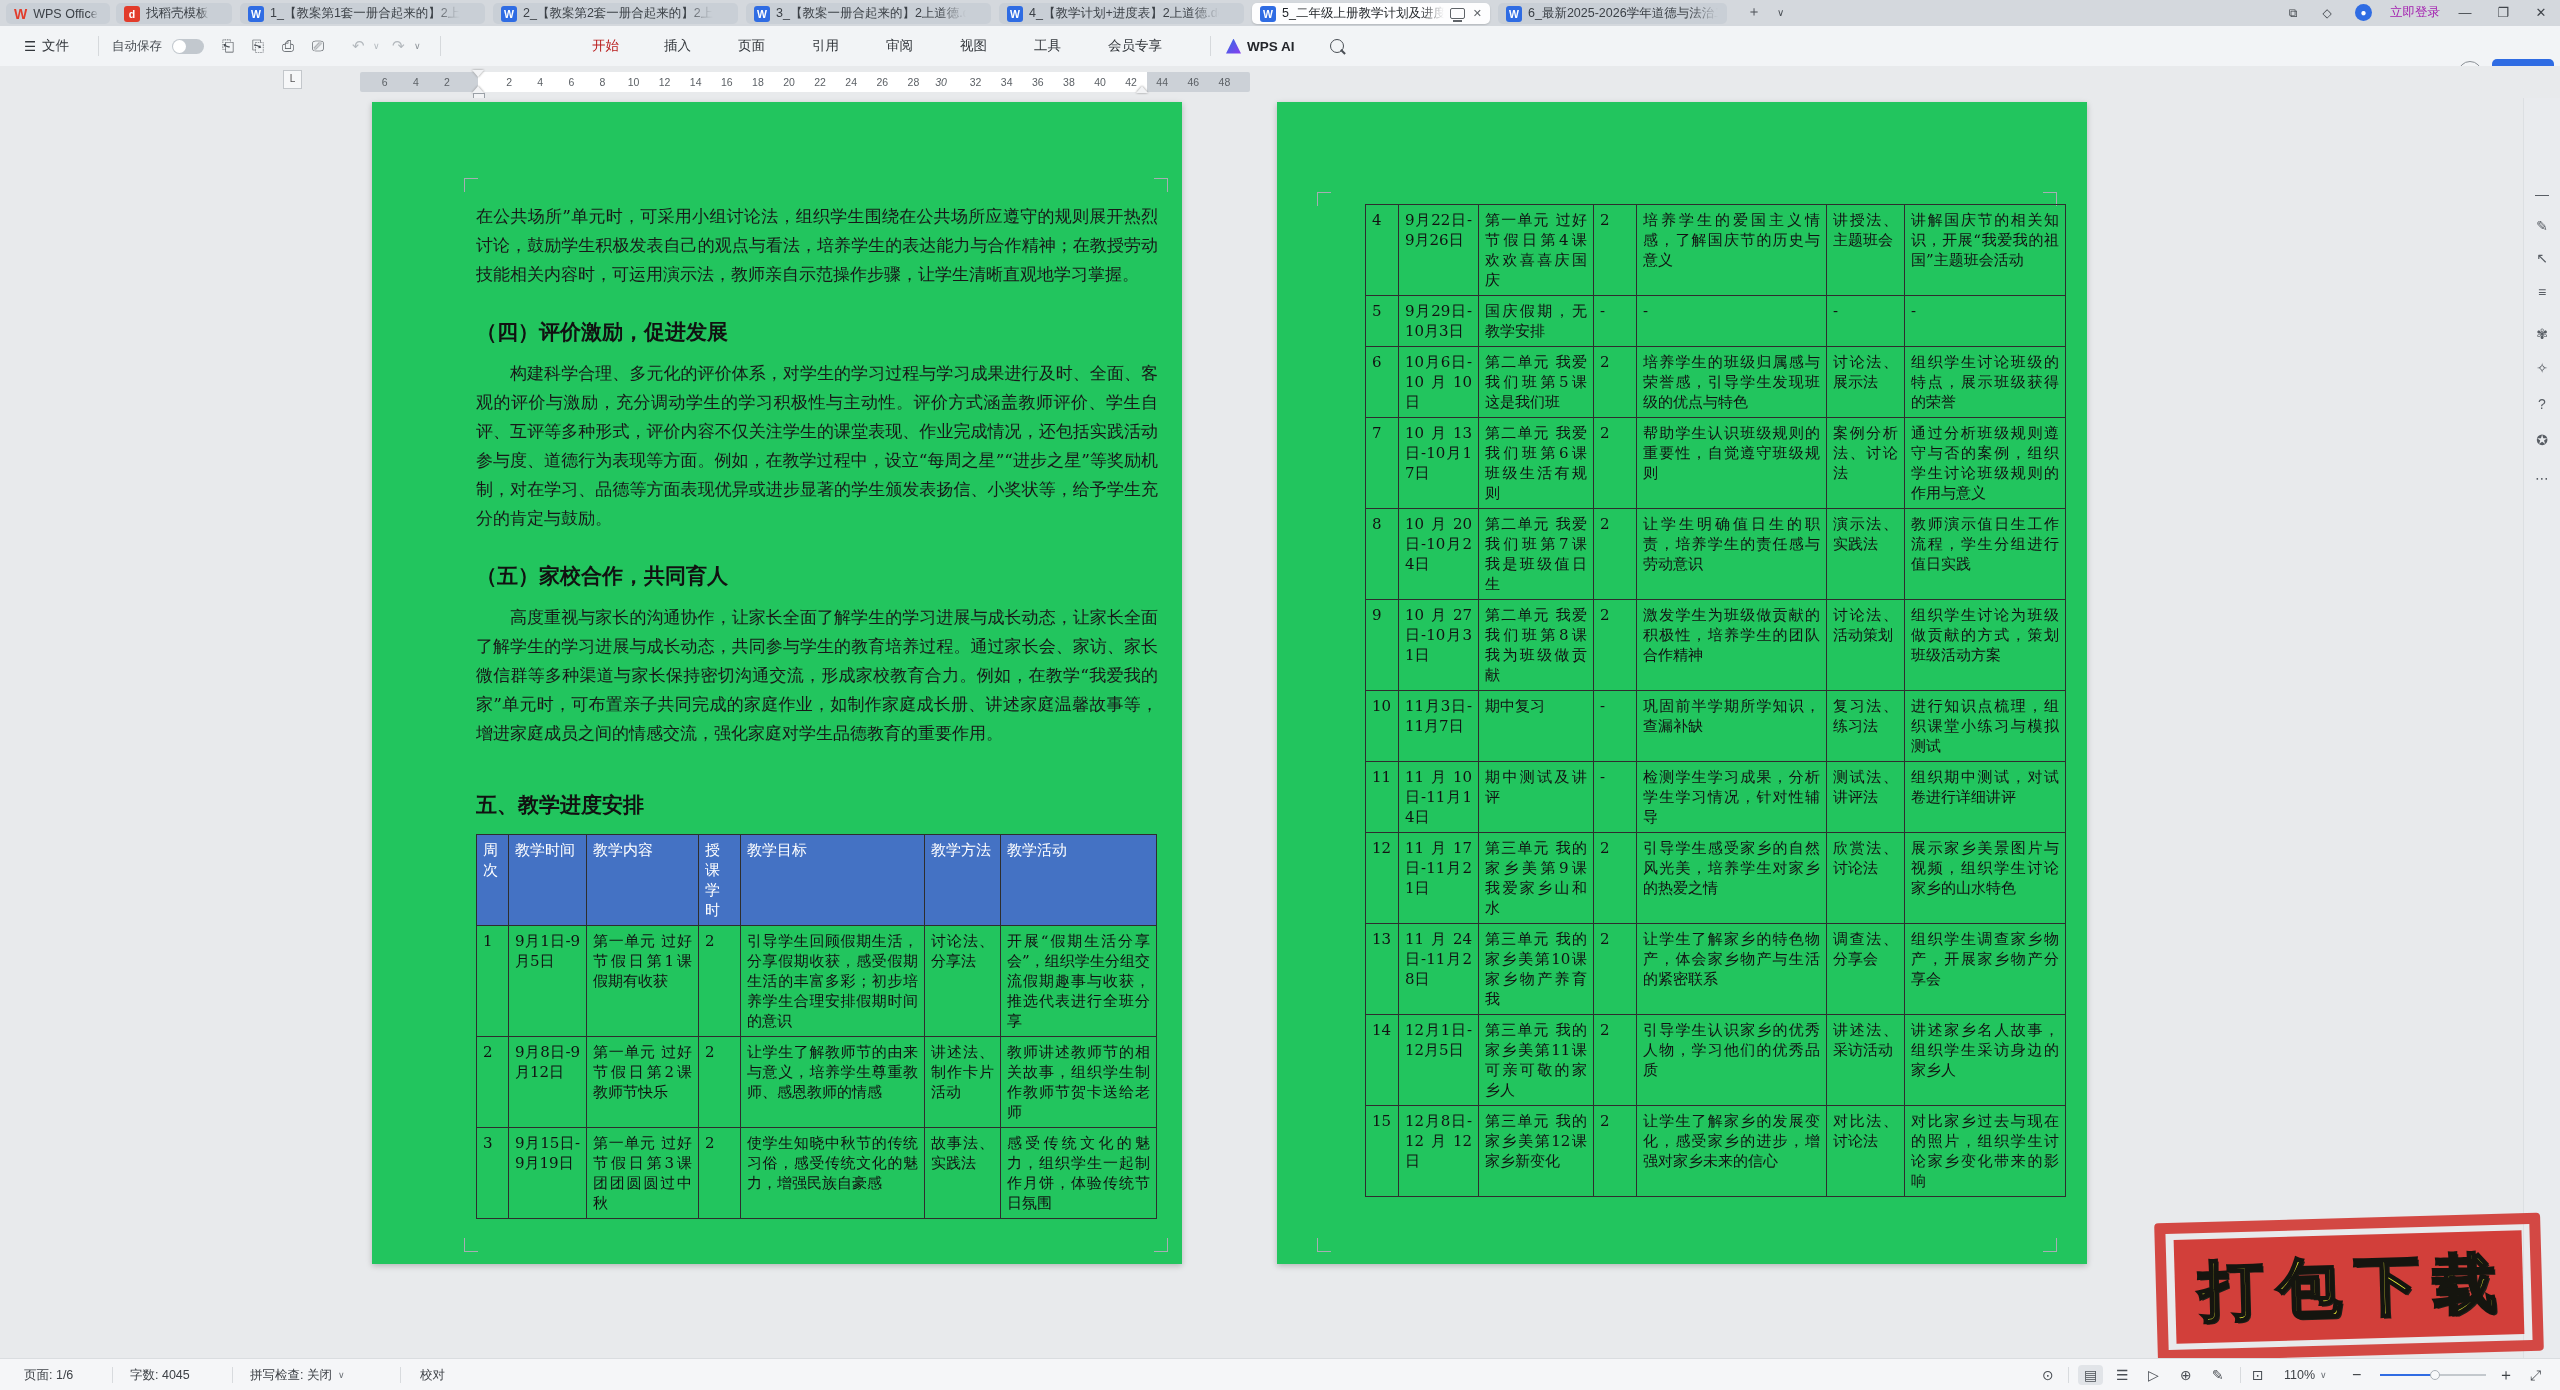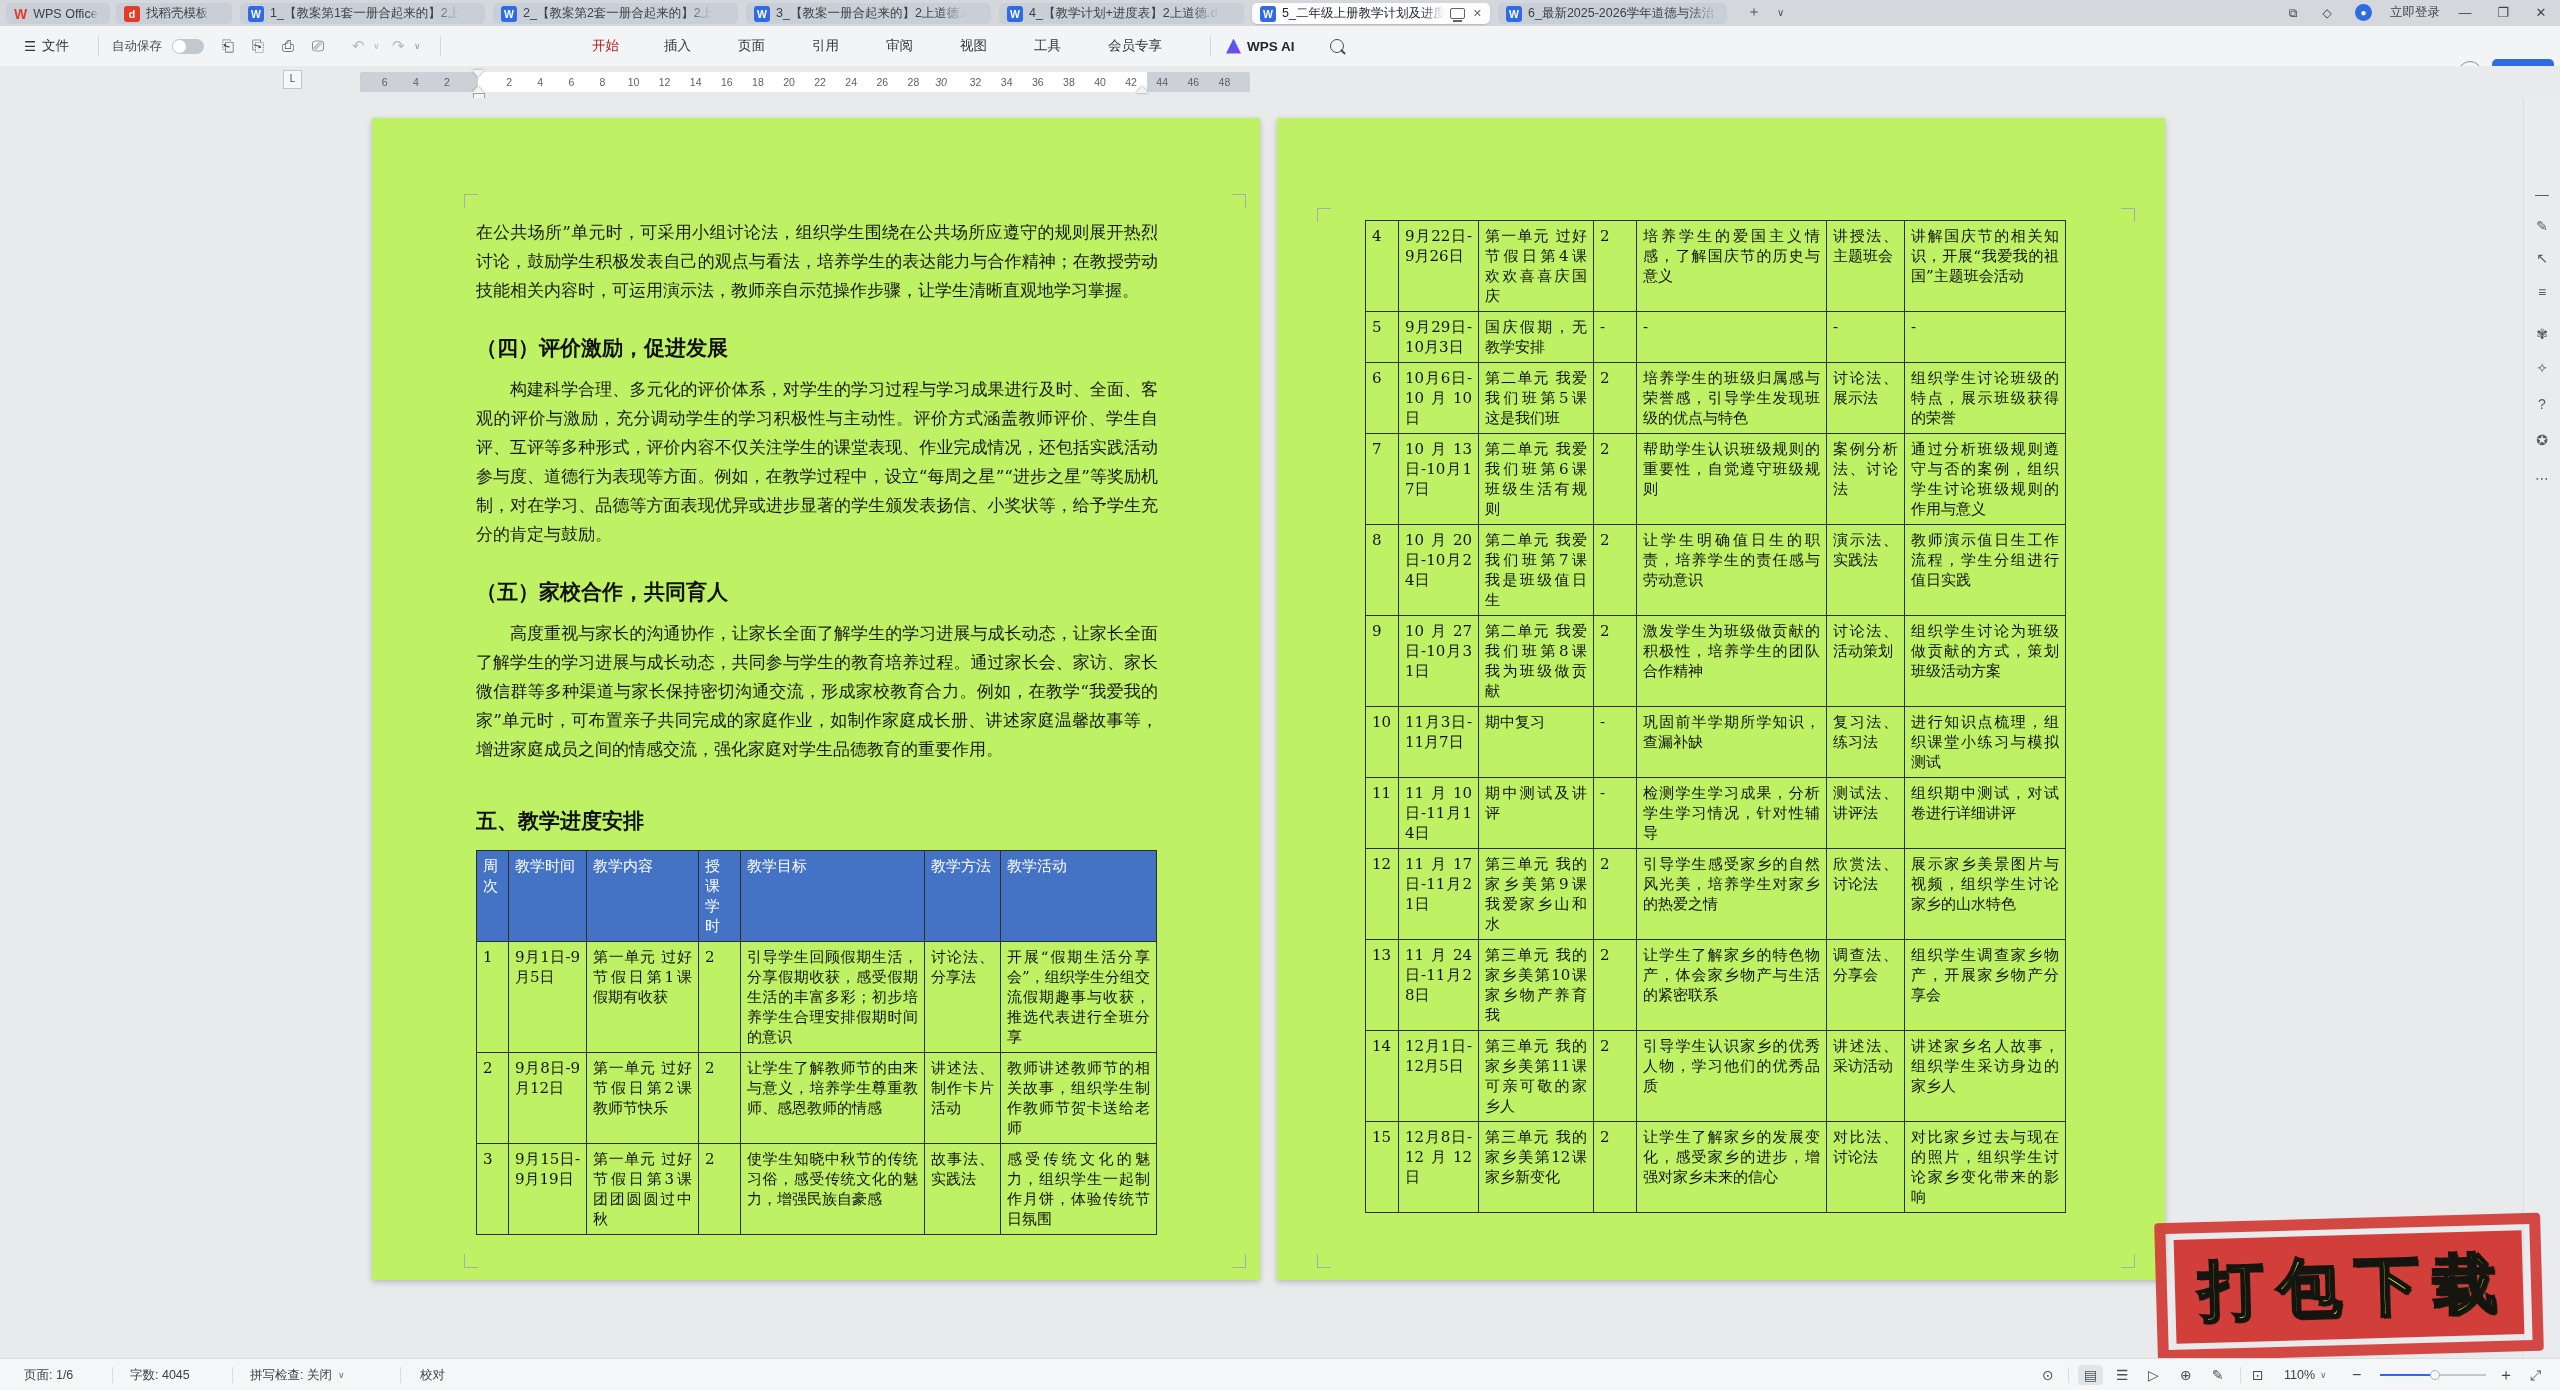--- a/index.html
+++ b/index.html
@@ -14,21 +14,21 @@
   .tab.active{background:#fdfdfe;color:#1d2125;box-shadow:0 1px 2px rgba(0,0,0,.15);}
   .wicon{display:inline-block;width:16px;height:16px;border-radius:3px;background:#2f6ce3;color:#fff;
          font-size:10.5px;font-weight:bold;text-align:center;line-height:16px;flex:0 0 16px;}
   .wicon.red{background:#e23c2b;}
   .homew{color:#e23c2b;font-weight:bold;font-size:14px;}
   .mon{display:inline-block;width:13px;height:9px;border:1.5px solid #5f6368;border-radius:2px;position:relative;flex:0 0 13px;}
   .mon i{position:absolute;left:2px;right:2px;bottom:-4px;height:2px;background:#5f6368;}
   .tabx{font-size:11px;color:#5f6368;margin-left:2px;}
   .tbtn{position:absolute;top:3px;font-size:14px;color:#4a4f55;}
   .winbtn{position:absolute;top:0;height:26px;width:38px;text-align:center;line-height:26px;font-size:13px;color:#40454b;}
-  #login{position:absolute;top:4px;font-size:12.5px;color:#404040;}
+  #login{position:absolute;top:4px;font-size:12.5px;color:#a21caf;}
   .avatar{position:absolute;top:4px;width:17px;height:17px;border-radius:50%;background:#2f6ce3;color:#fff;
           font-size:10px;text-align:center;line-height:17px;}
   
   #toolbar{position:absolute;left:0;top:26px;width:2560px;height:40px;background:#f2f4f6;border-bottom:1px solid #e1e3e6;}
   .titem{position:absolute;top:0;height:40px;display:flex;align-items:center;font-size:13.5px;color:#33373c;}
   .gico{font-size:15px;color:#4a4f55;}
   .gico.dis{color:#b3b8bd;}
   .vdiv{position:absolute;top:10px;width:1px;height:20px;background:#d6d9dc;}
   .toggle{position:absolute;top:13px;width:32px;height:15px;border-radius:8px;background:#c2c8ce;}
   .toggle .knob{position:absolute;left:1px;top:1px;width:13px;height:13px;border-radius:50%;background:#fff;}
@@ -45,21 +45,21 @@
   
   #rulerrow{position:absolute;left:0;top:66px;width:2560px;height:32px;background:#e8eaec;}
   #tabstop{position:absolute;left:283px;top:4px;width:17px;height:17px;background:#f6f7f8;border:1px solid #c3c7cb;
            font-size:10px;color:#555;text-align:center;line-height:16px;}
   #ruler{position:absolute;left:360px;top:6px;width:890px;height:20px;background:#ccd1d7;border-radius:2px;}
   #rulerwhite{position:absolute;left:118px;top:0;width:669px;height:20px;background:#ffffff;}
   .rnum{position:absolute;top:4px;font-size:10.5px;color:#5c6166;transform:translateX(-50%);}
   .rmark{position:absolute;width:0;height:0;}
   
   #viewport{position:absolute;left:0;top:98px;width:2560px;height:1260px;background:#e8eaec;}
-  .page{position:absolute;top:20px;width:888px;height:1162px;background:#bef264;box-shadow:0 2px 6px rgba(0,0,0,.22);}
+  .page{position:absolute;top:4px;width:810px;height:1162px;background:#22c55e;box-shadow:0 2px 6px rgba(0,0,0,.22);}
   .crop{position:absolute;width:13px;height:13px;border:0 solid #a7adb3;}
   .docp{font:17px/29px "DejaVu Serif","Liberation Serif",serif;text-align:justify;color:#181818;margin:0;}
   .ind{text-indent:2em;}
   .sech{font:bold 21px/26px "DejaVu Sans","Liberation Sans",sans-serif;color:#111;margin:0;}
   
   table.sched{border-collapse:collapse;table-layout:fixed;}
   table.sched th,table.sched td{border:1px solid #2e2e2e;vertical-align:top;padding:5px 6px;
        font:15px/20px "DejaVu Serif","Liberation Serif",serif;color:#121212;text-align:justify;word-break:break-all;}
   table.sched th{background:#4472c4;color:#fff;font-weight:normal;}
   

